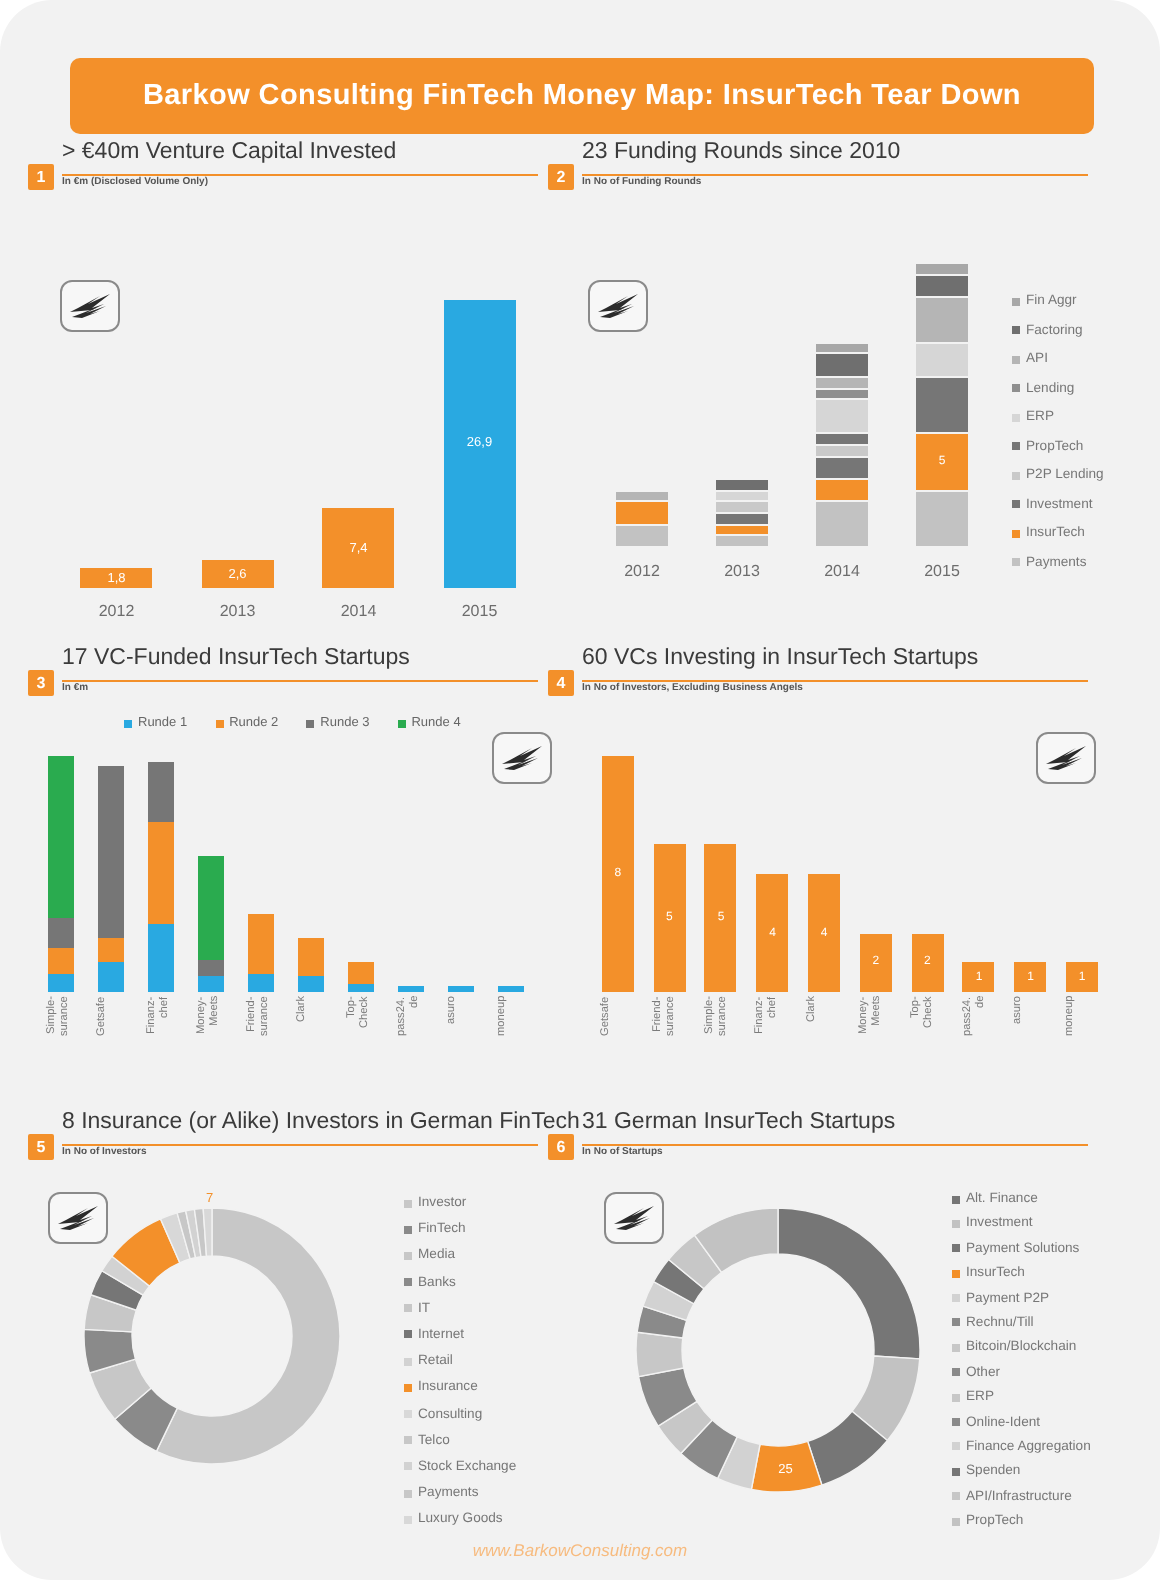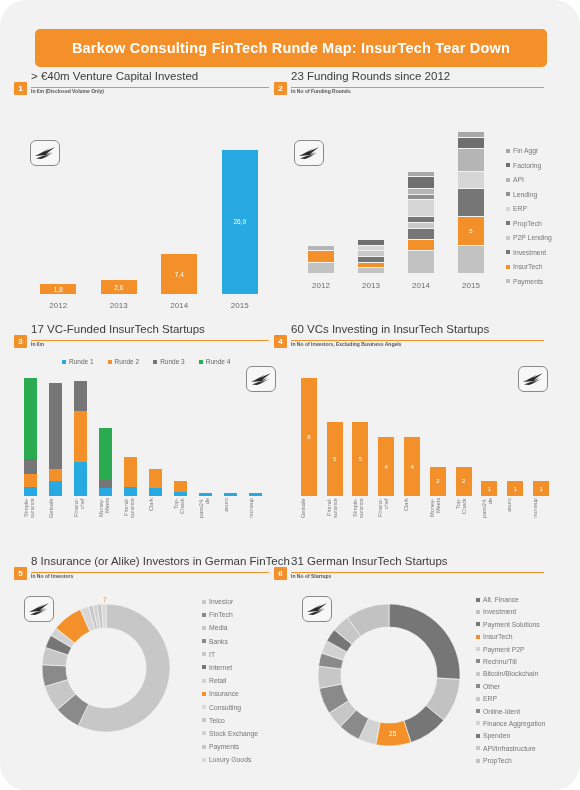--- a/index.html
+++ b/index.html
@@ -119,33 +119,33 @@
     text-align: center;
     color: #f7bb7f; font-size: 8.5px; font-style: italic;
   }
 </style>
 </head>
 <body>
 
 <div class="page">
 
   <div class="title-bar">
-    <span>Barkow Consulting FinTech Runde Map: InsurTech Tear Down</span>
+    <span>Barkow Consulting FinTech Money Map: InsurTech Tear Down</span>
   </div>
 
   <div class="sec-head" style="left:14px; top:72px; width:255px;">
     <div class="sec-badge">1</div>
     <div class="sec-title">&gt; €40m Venture Capital Invested</div>
     <div class="sec-rule" style="width:238px;"></div>
     <div class="sec-sub">In €m (Disclosed Volume Only)</div>
   </div>
 
   <div class="sec-head" style="left:274px; top:72px; width:260px;">
     <div class="sec-badge">2</div>
-    <div class="sec-title">23 Funding Rounds since 2012</div>
+    <div class="sec-title">23 Funding Rounds since 2010</div>
     <div class="sec-rule" style="width:253px;"></div>
     <div class="sec-sub">In No of Funding Rounds</div>
   </div>
 
   <div class="panel" style="left:14px; top:100px; width:258px; height:205px;">
     <div class="logo" style="left:16px; top:40px;">
       <svg width="22" height="16" viewBox="0 0 22 16" aria-hidden="true">
         <path d="M1 11 L9 7 L5 9 L16 3 L10 7 L21 2 L12 9 L18 7 L8 12 L12 10 Z" fill="#2b2b2b"></path>
         <path d="M2 13.5 L10 10.5 L6 12 L15 8.5 L9 11.5 L19 8 L11 12 L16 10.5 L7 14 Z" fill="#2b2b2b"></path>
       </svg>
@@ -651,14 +651,15 @@
           <span class="legend-sw" style="background:#c7c7c7"></span>
                      <span class="legend-lb">API/Infrastructure</span>
         </div>
         <div class="legend-row" style="margin-bottom: 5.4px;">
           <span class="legend-sw" style="background:#c2c2c2"></span>
                      <span class="legend-lb">PropTech</span>
         </div>
       </div>
   </div>
 
+  <div class="footer">www.BarkowConsulting.com</div>
 
 </div>
 
 </body></html>

